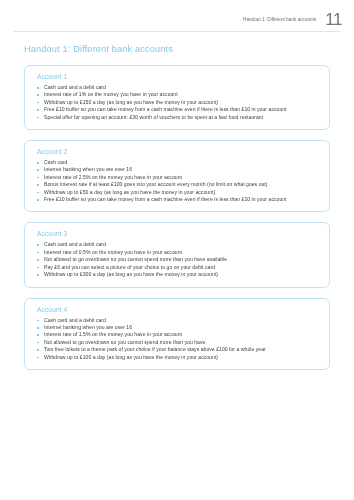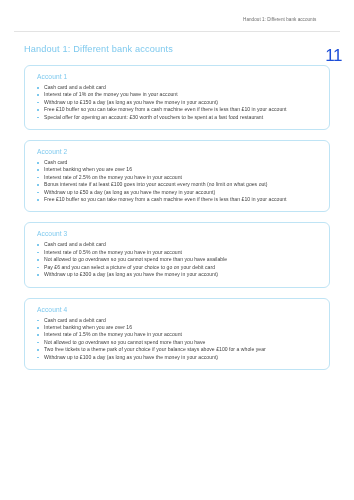--- a/index.html
+++ b/index.html
@@ -40,23 +40,22 @@
     font-size: 4.6px;
     letter-spacing: 0.04px;
     color: #6e6e6e;
     white-space: nowrap;
     padding-top: 5px;
   }
   .folio {
     font-size: 17px;
     line-height: 15px;
     font-weight: 300;
-    color: #1d4ed8;
+    color: #737373;
     letter-spacing: -0.5px;
-    margin-top: 36px;
   }
   .header-rule {
     position: absolute;
     left: 14px;
     right: 14px;
     top: 31px;
     height: 1px;
     background: #e3e3e3;
   }
 

